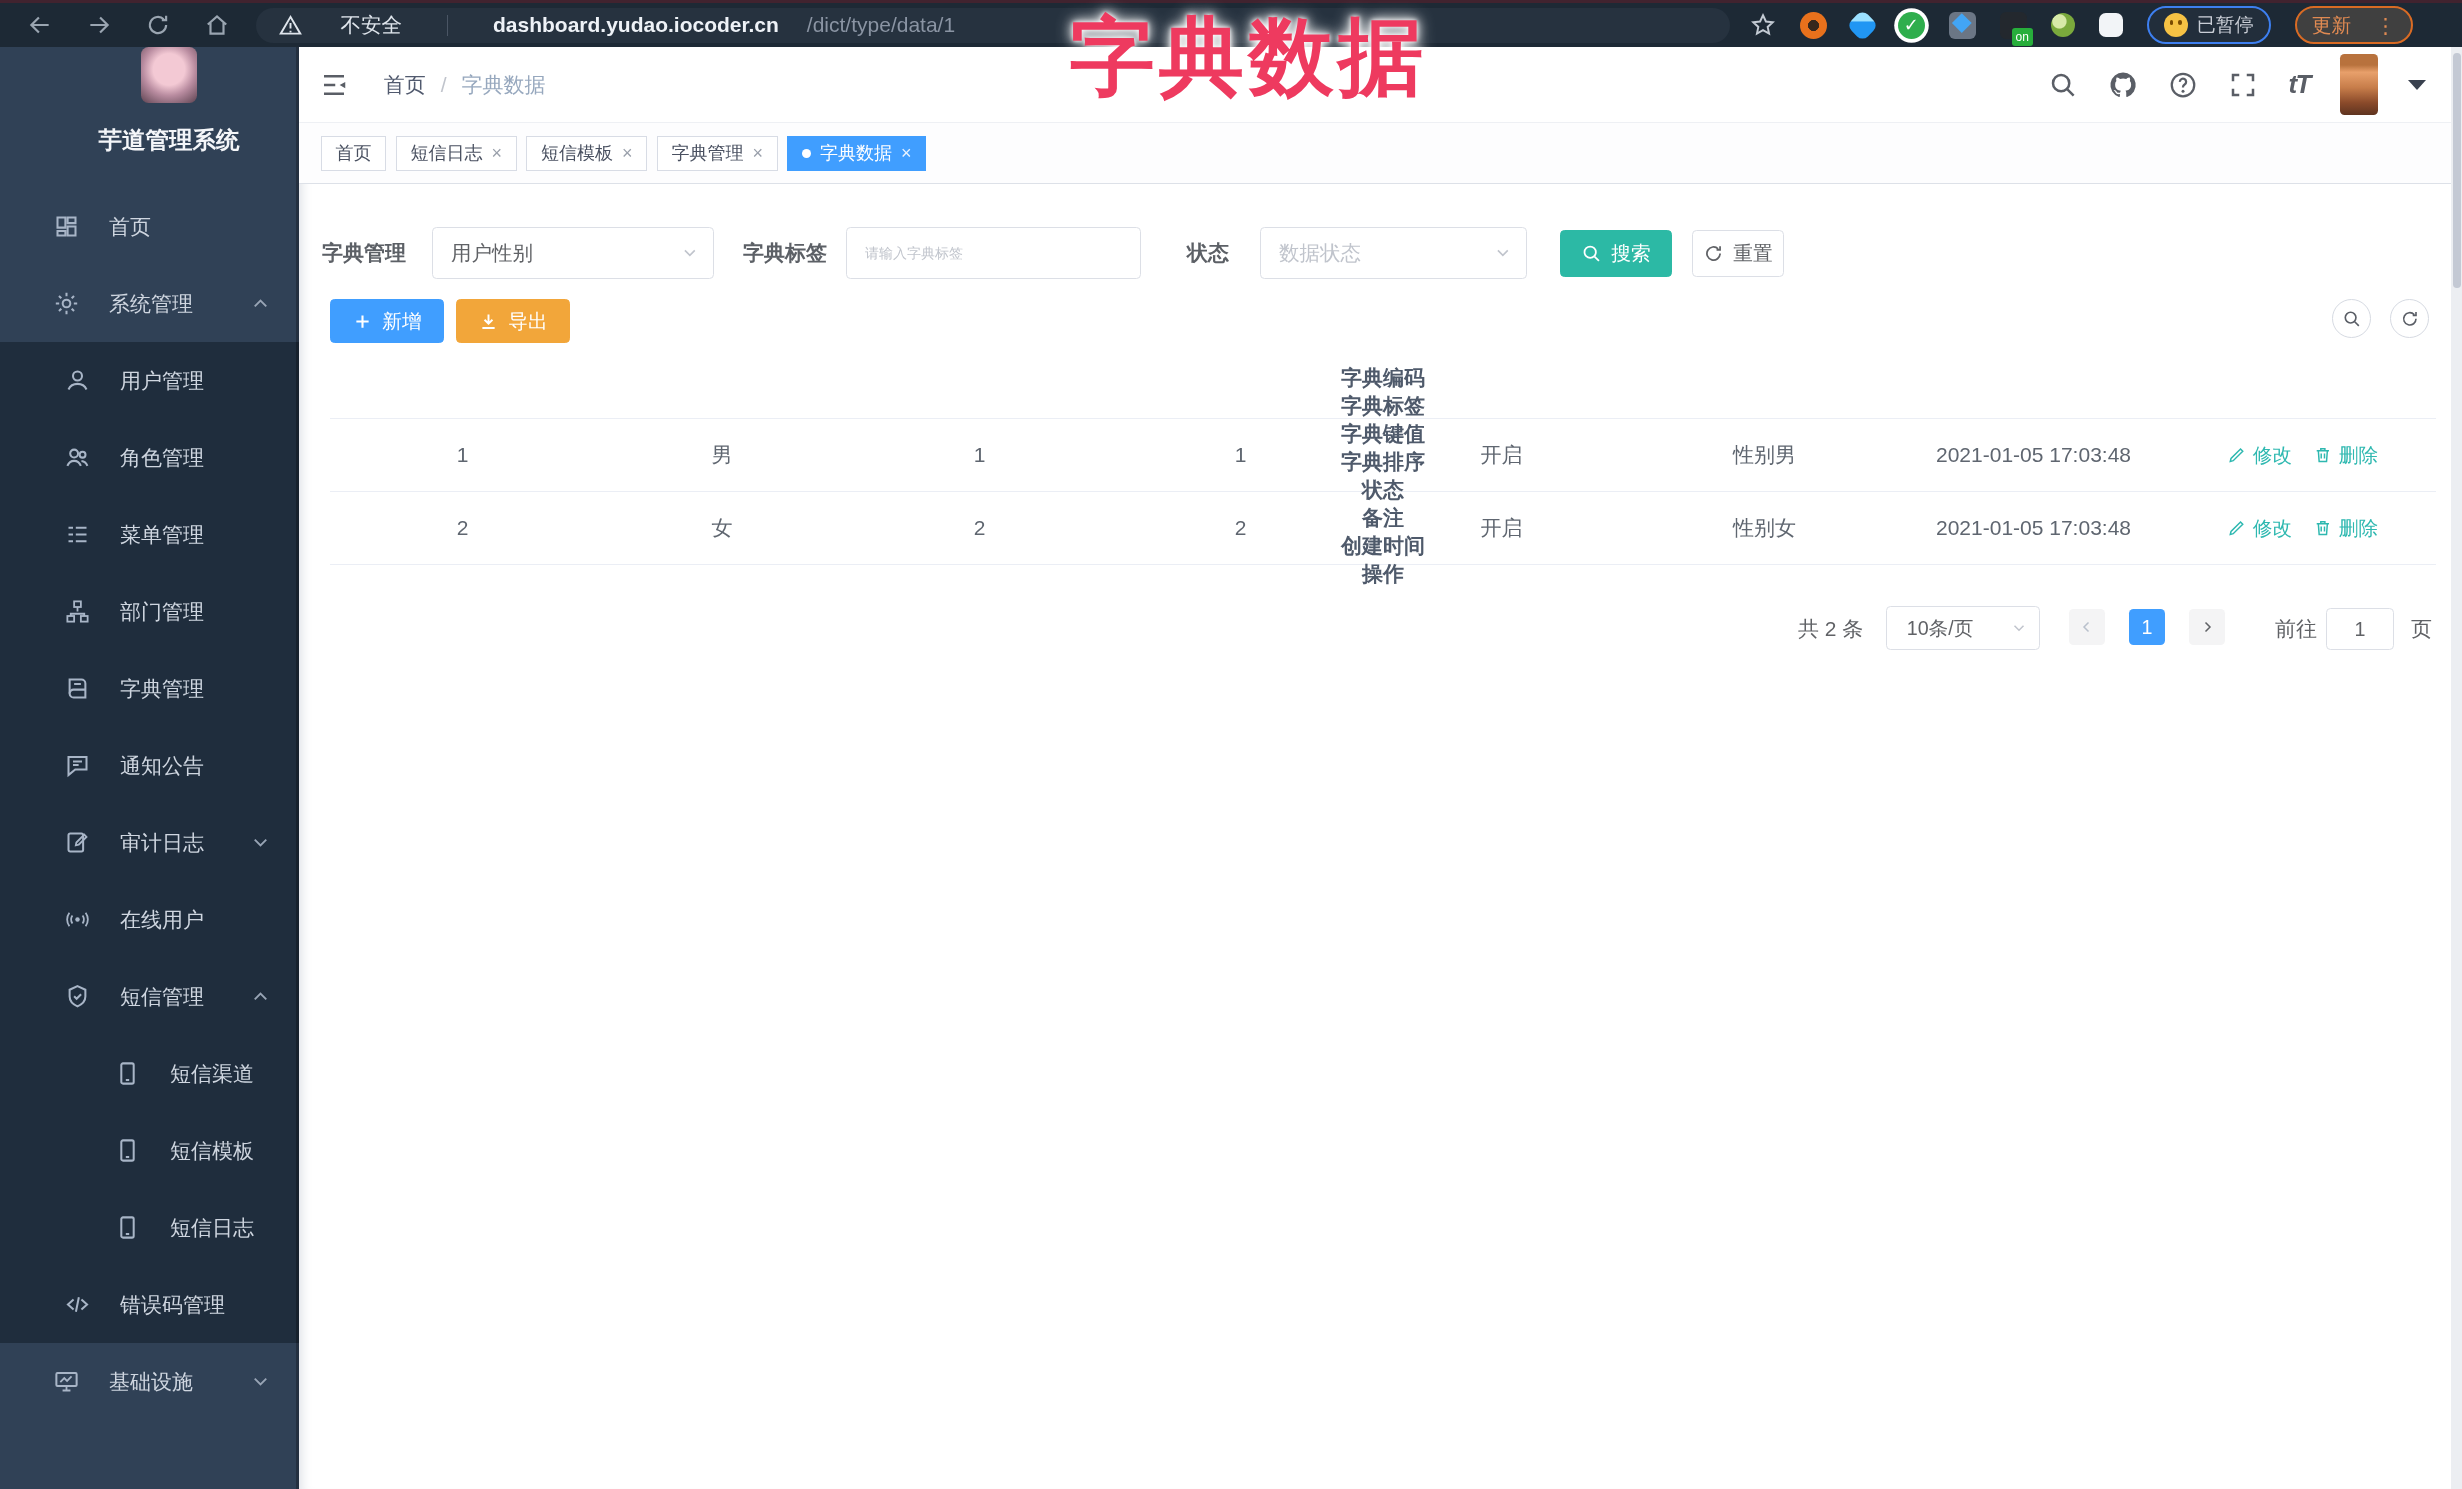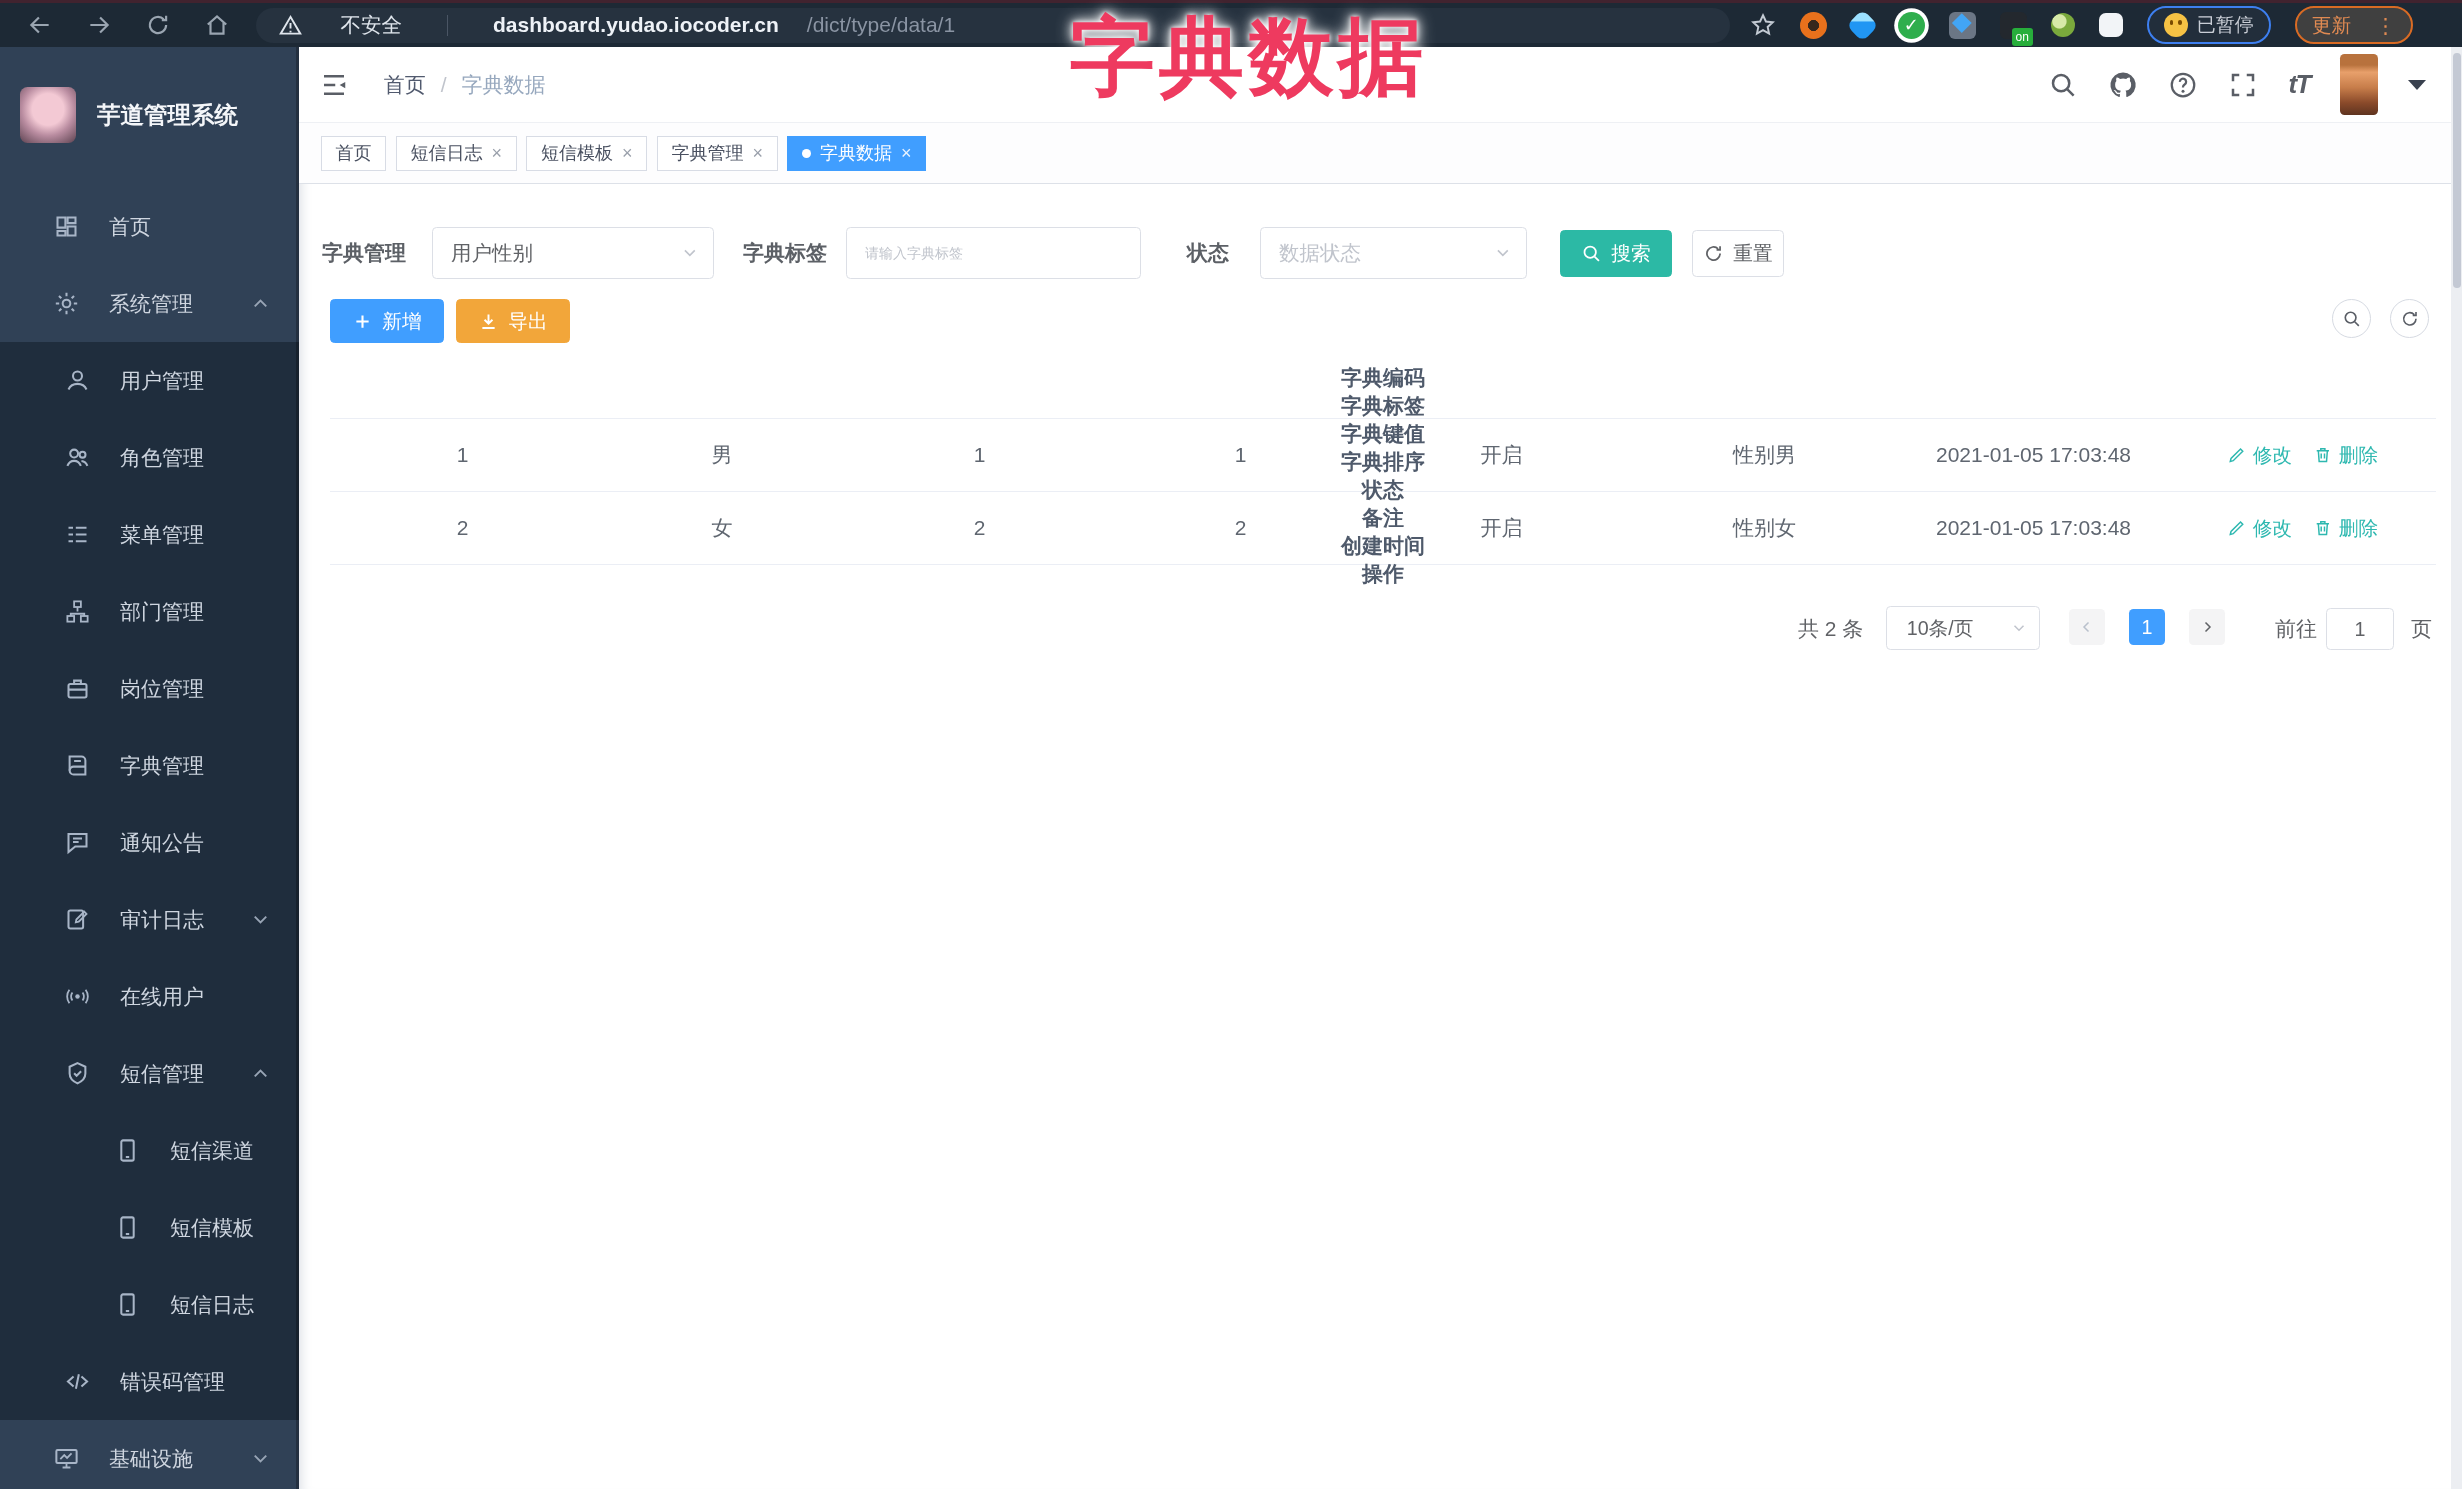--- a/index.html
+++ b/index.html
@@ -34,21 +34,21 @@
   .pill-update { border: 2.3px solid #d96b24; background: #404040; color: #e38a4e; gap: 24px; }
   .update-text { font-size: 19.7px; color: #e08a52; }
   .vdots { color: #e08a52; font-size: 21px; letter-spacing: 0; line-height: 1; }
 
   
   .app { position: absolute; left: 0; top: 47px; width: 2462px; height: 1443px; display: flex; }
   .sidebar { position: relative; width: 299px; height: 100%; background: #304156; flex: 0 0 auto; }
   .main { position: relative; flex: 1; background: #fff; box-shadow: inset 10.6px 0 12px -9px rgba(40,60,100,.18); }
 
   
-  .logo-row { display: flex; align-items: center; height: 136px; padding-left: 20px; gap: 21px; }
+  .logo-row { display: flex; align-items: center; height: 136px; padding-left: 39px; gap: 21px; flex-direction: column; }
   .logo-img { width: 56px; height: 56px; border-radius: 7.6px;
     background: radial-gradient(circle at 50% 40%, #f3c9d4 0 36%, #b98ca0 60%, #5c4250 100%); }
   .logo-title { color: #f4f6f9; font-size: 23.5px; font-weight: bold; }
   .menu { position: absolute; left: 0; top: 141px; width: 100%; }
   .mi { display: flex; align-items: center; height: 77px; color: #cfd6e0; font-size: 21px; position: relative; cursor: pointer; }
   .mi .mic { width: 27px; height: 27px; color: #a8b5c7; margin-right: 29px; flex: 0 0 auto; }
   .mi.lvl0 { padding-left: 53px; background: #304156; }
   .mi.lvl1 { padding-left: 64px; background: #1f2d3d; }
   .mi.lvl2 { padding-left: 114px; background: #1f2d3d; }
   .mi .caret { position: absolute; right: 27px; width: 23px; height: 23px; color: #98a4b5; }
@@ -364,26 +364,20 @@
           <span>菜单管理</span>
         </div>
         <div class="mi lvl1">
           <svg class="mic" viewBox="0 0 36 36" width="27" height="27">
               <use href="#i-org-tree"></use>
             </svg>
           <span>部门管理</span>
         </div>
         <div class="mi lvl1">
           <svg class="mic" viewBox="0 0 36 36" width="27" height="27">
-              <use href="#i-post"></use>
-            </svg>
-          <span>岗位管理</span>
-        </div>
-        <div class="mi lvl1">
-          <svg class="mic" viewBox="0 0 36 36" width="27" height="27">
               <use href="#i-dict-book"></use>
             </svg>
           <span>字典管理</span>
         </div>
         <div class="mi lvl1">
           <svg class="mic" viewBox="0 0 36 36" width="27" height="27">
               <use href="#i-notice"></use>
             </svg>
           <span>通知公告</span>
         </div>

